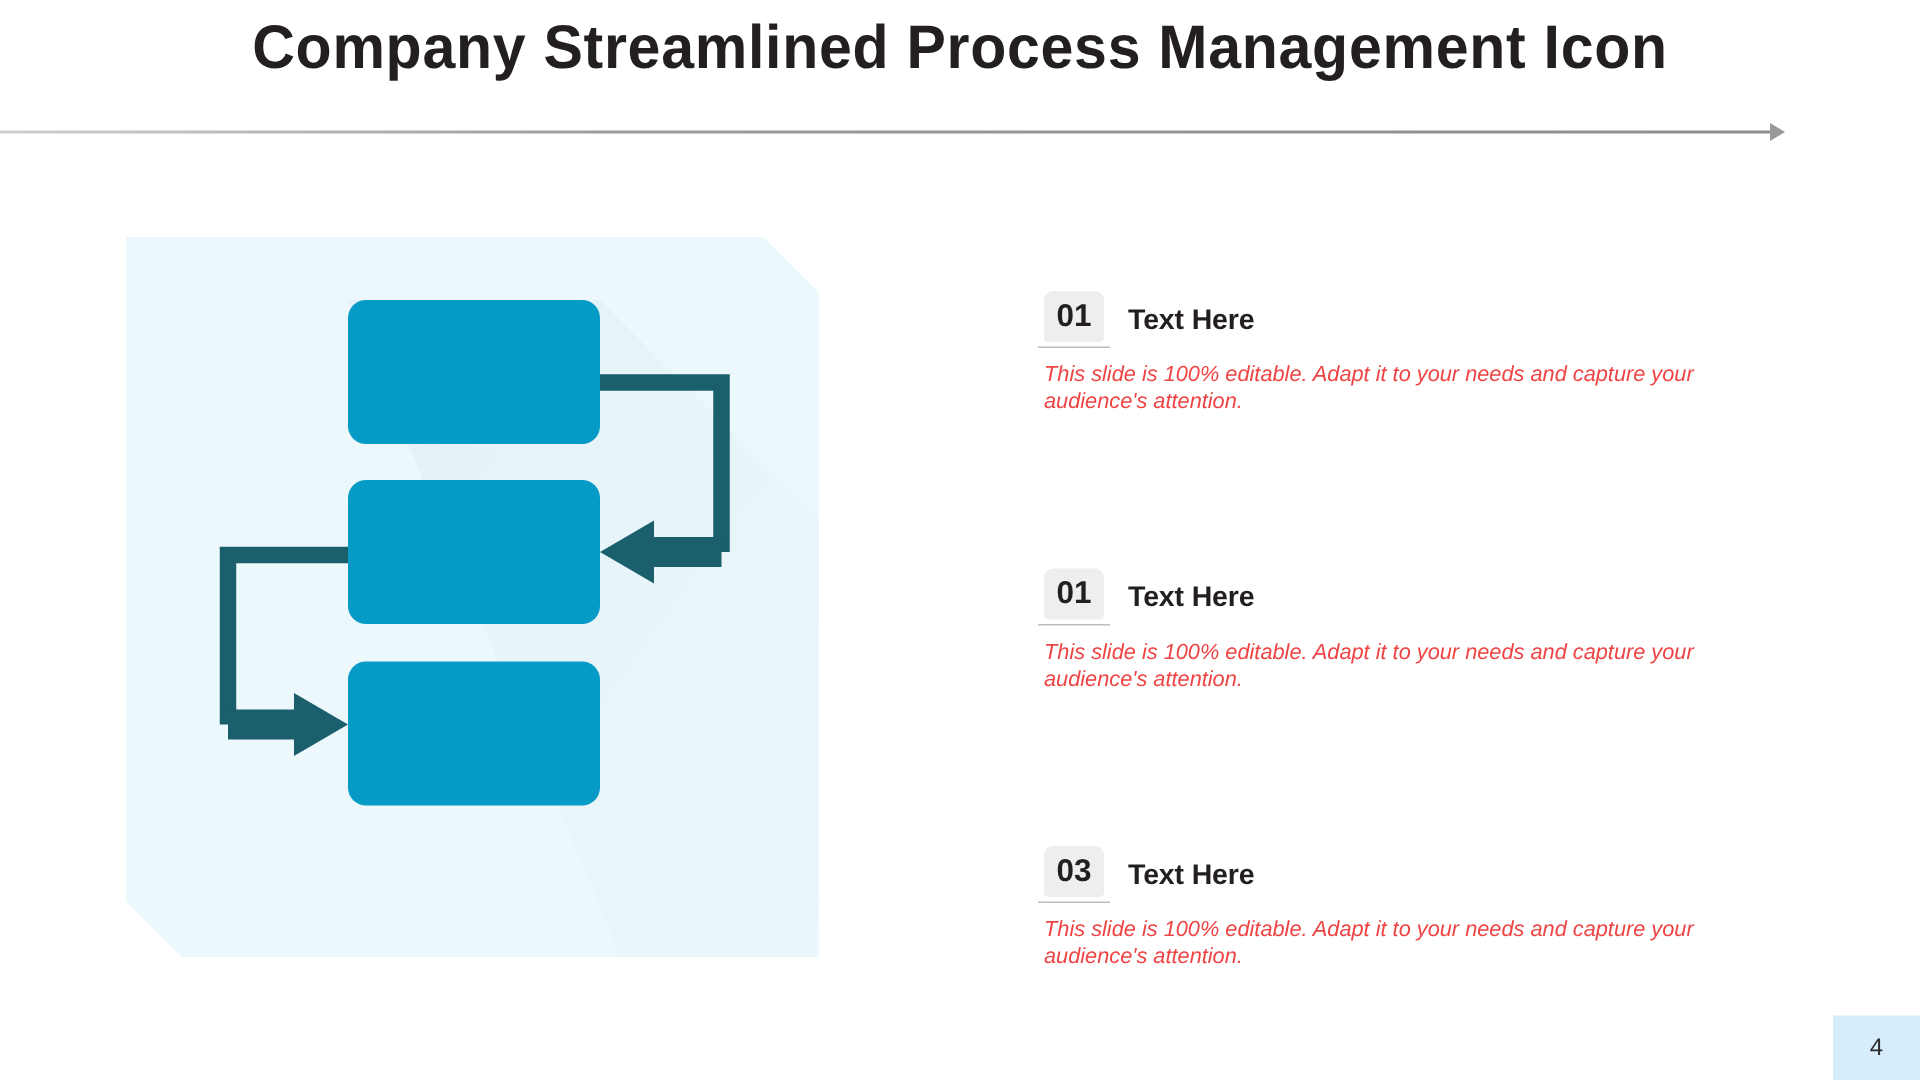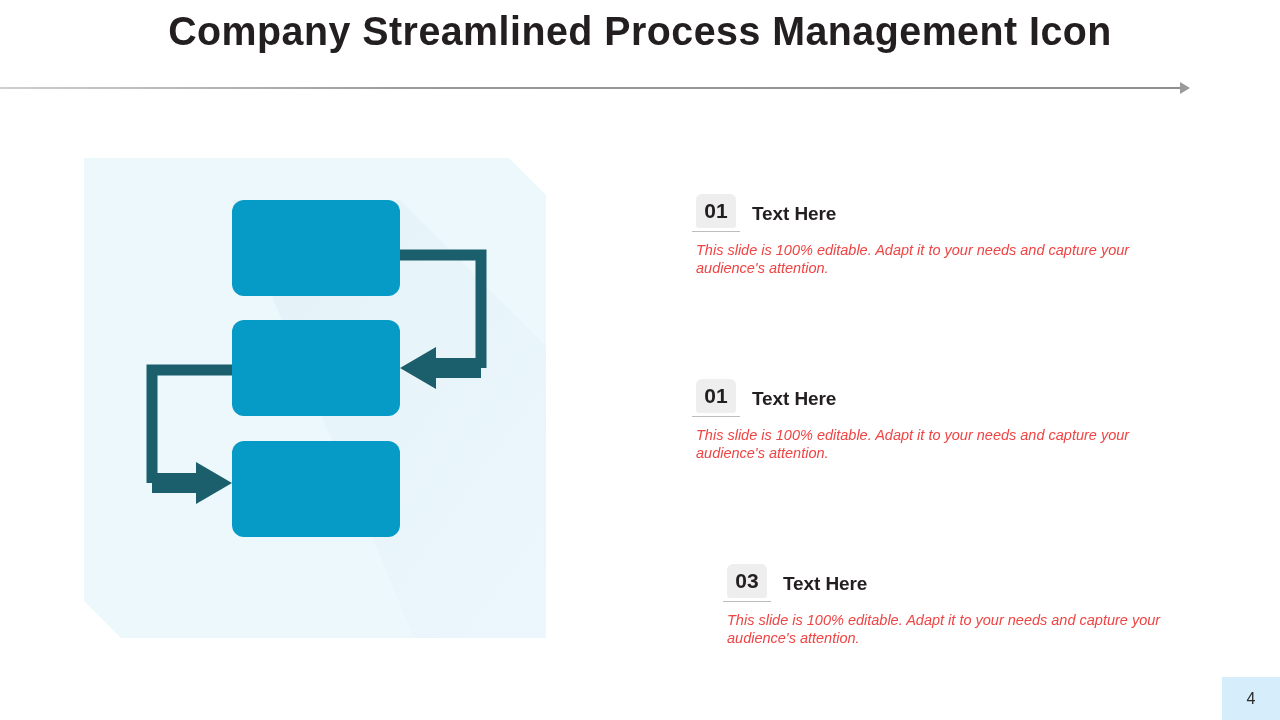--- a/index.html
+++ b/index.html
@@ -72,21 +72,21 @@
   }
 
   
   .items {
     position: absolute;
     left: 696px;
     top: 190px;
     width: 470px;
   }
   .item { position: relative; margin-bottom: 98px; }
-  .item:last-child { margin-bottom: 0; margin-left: 31px; }
+  .item:last-child { margin-bottom: 0; }
 
   .item-head {
     display: flex;
     align-items: flex-end;
     height: 38px;
   }
   .num-badge {
     position: relative;
     width: 40px;
     height: 34px;

